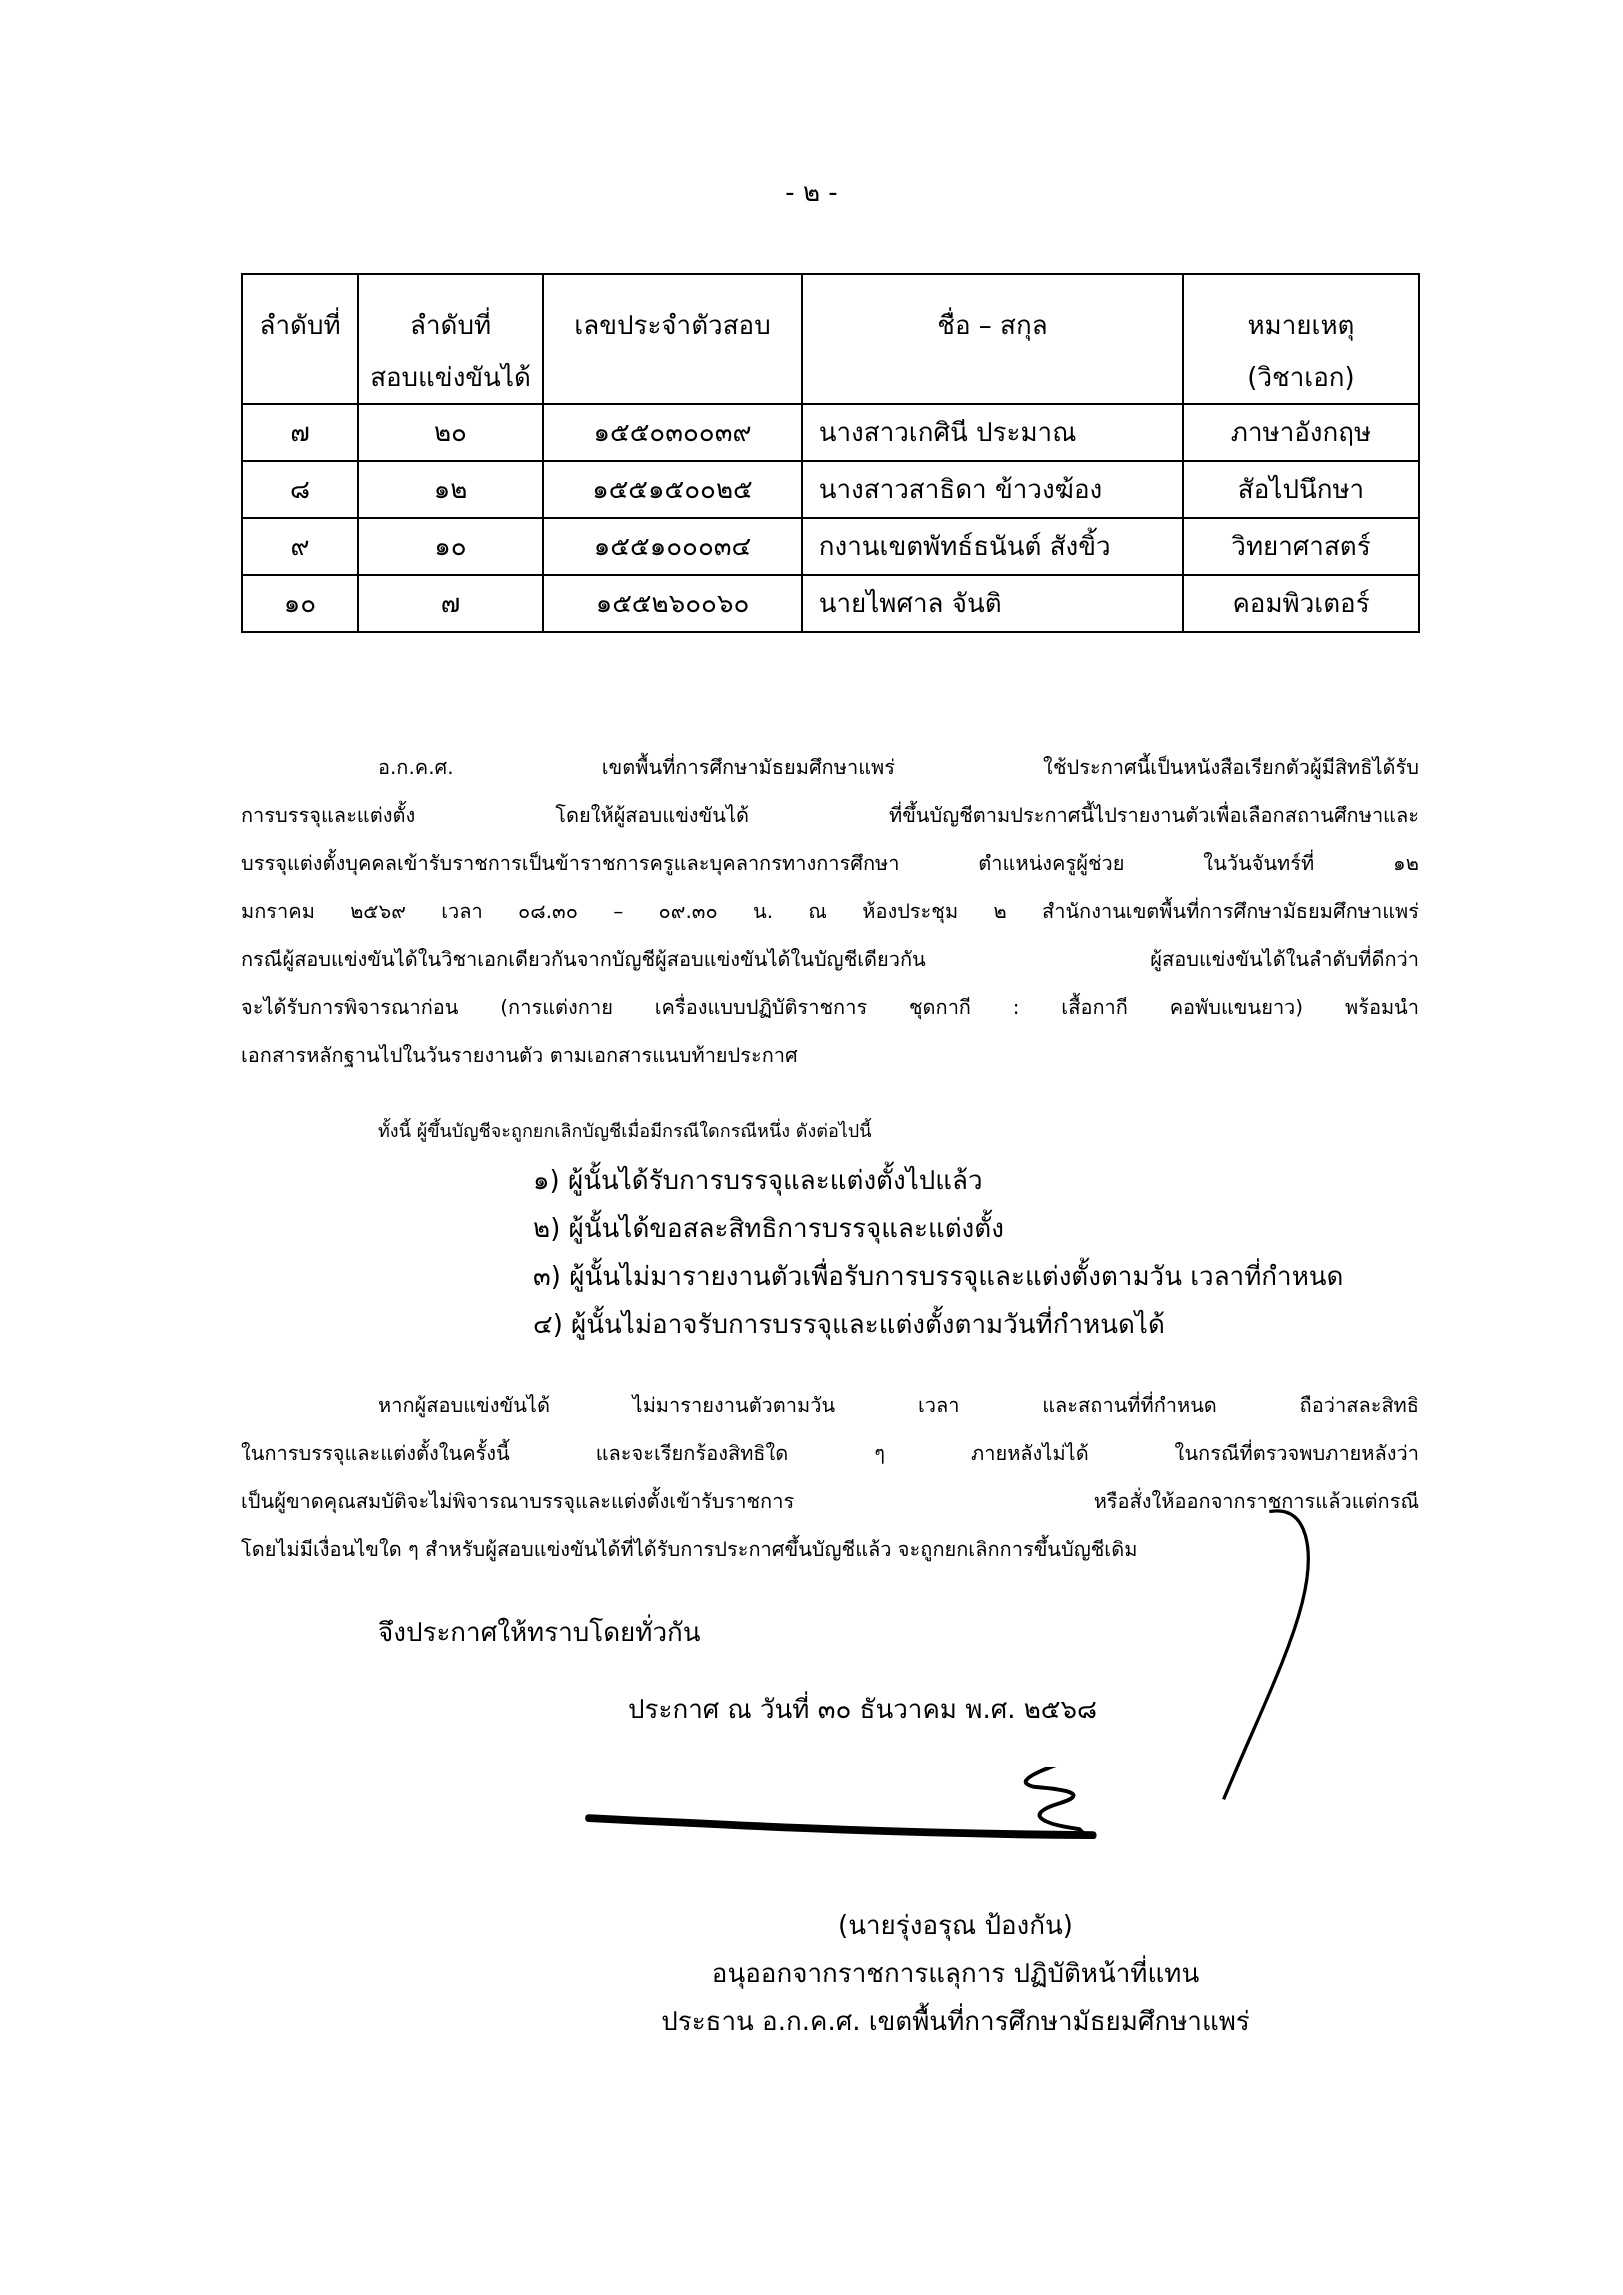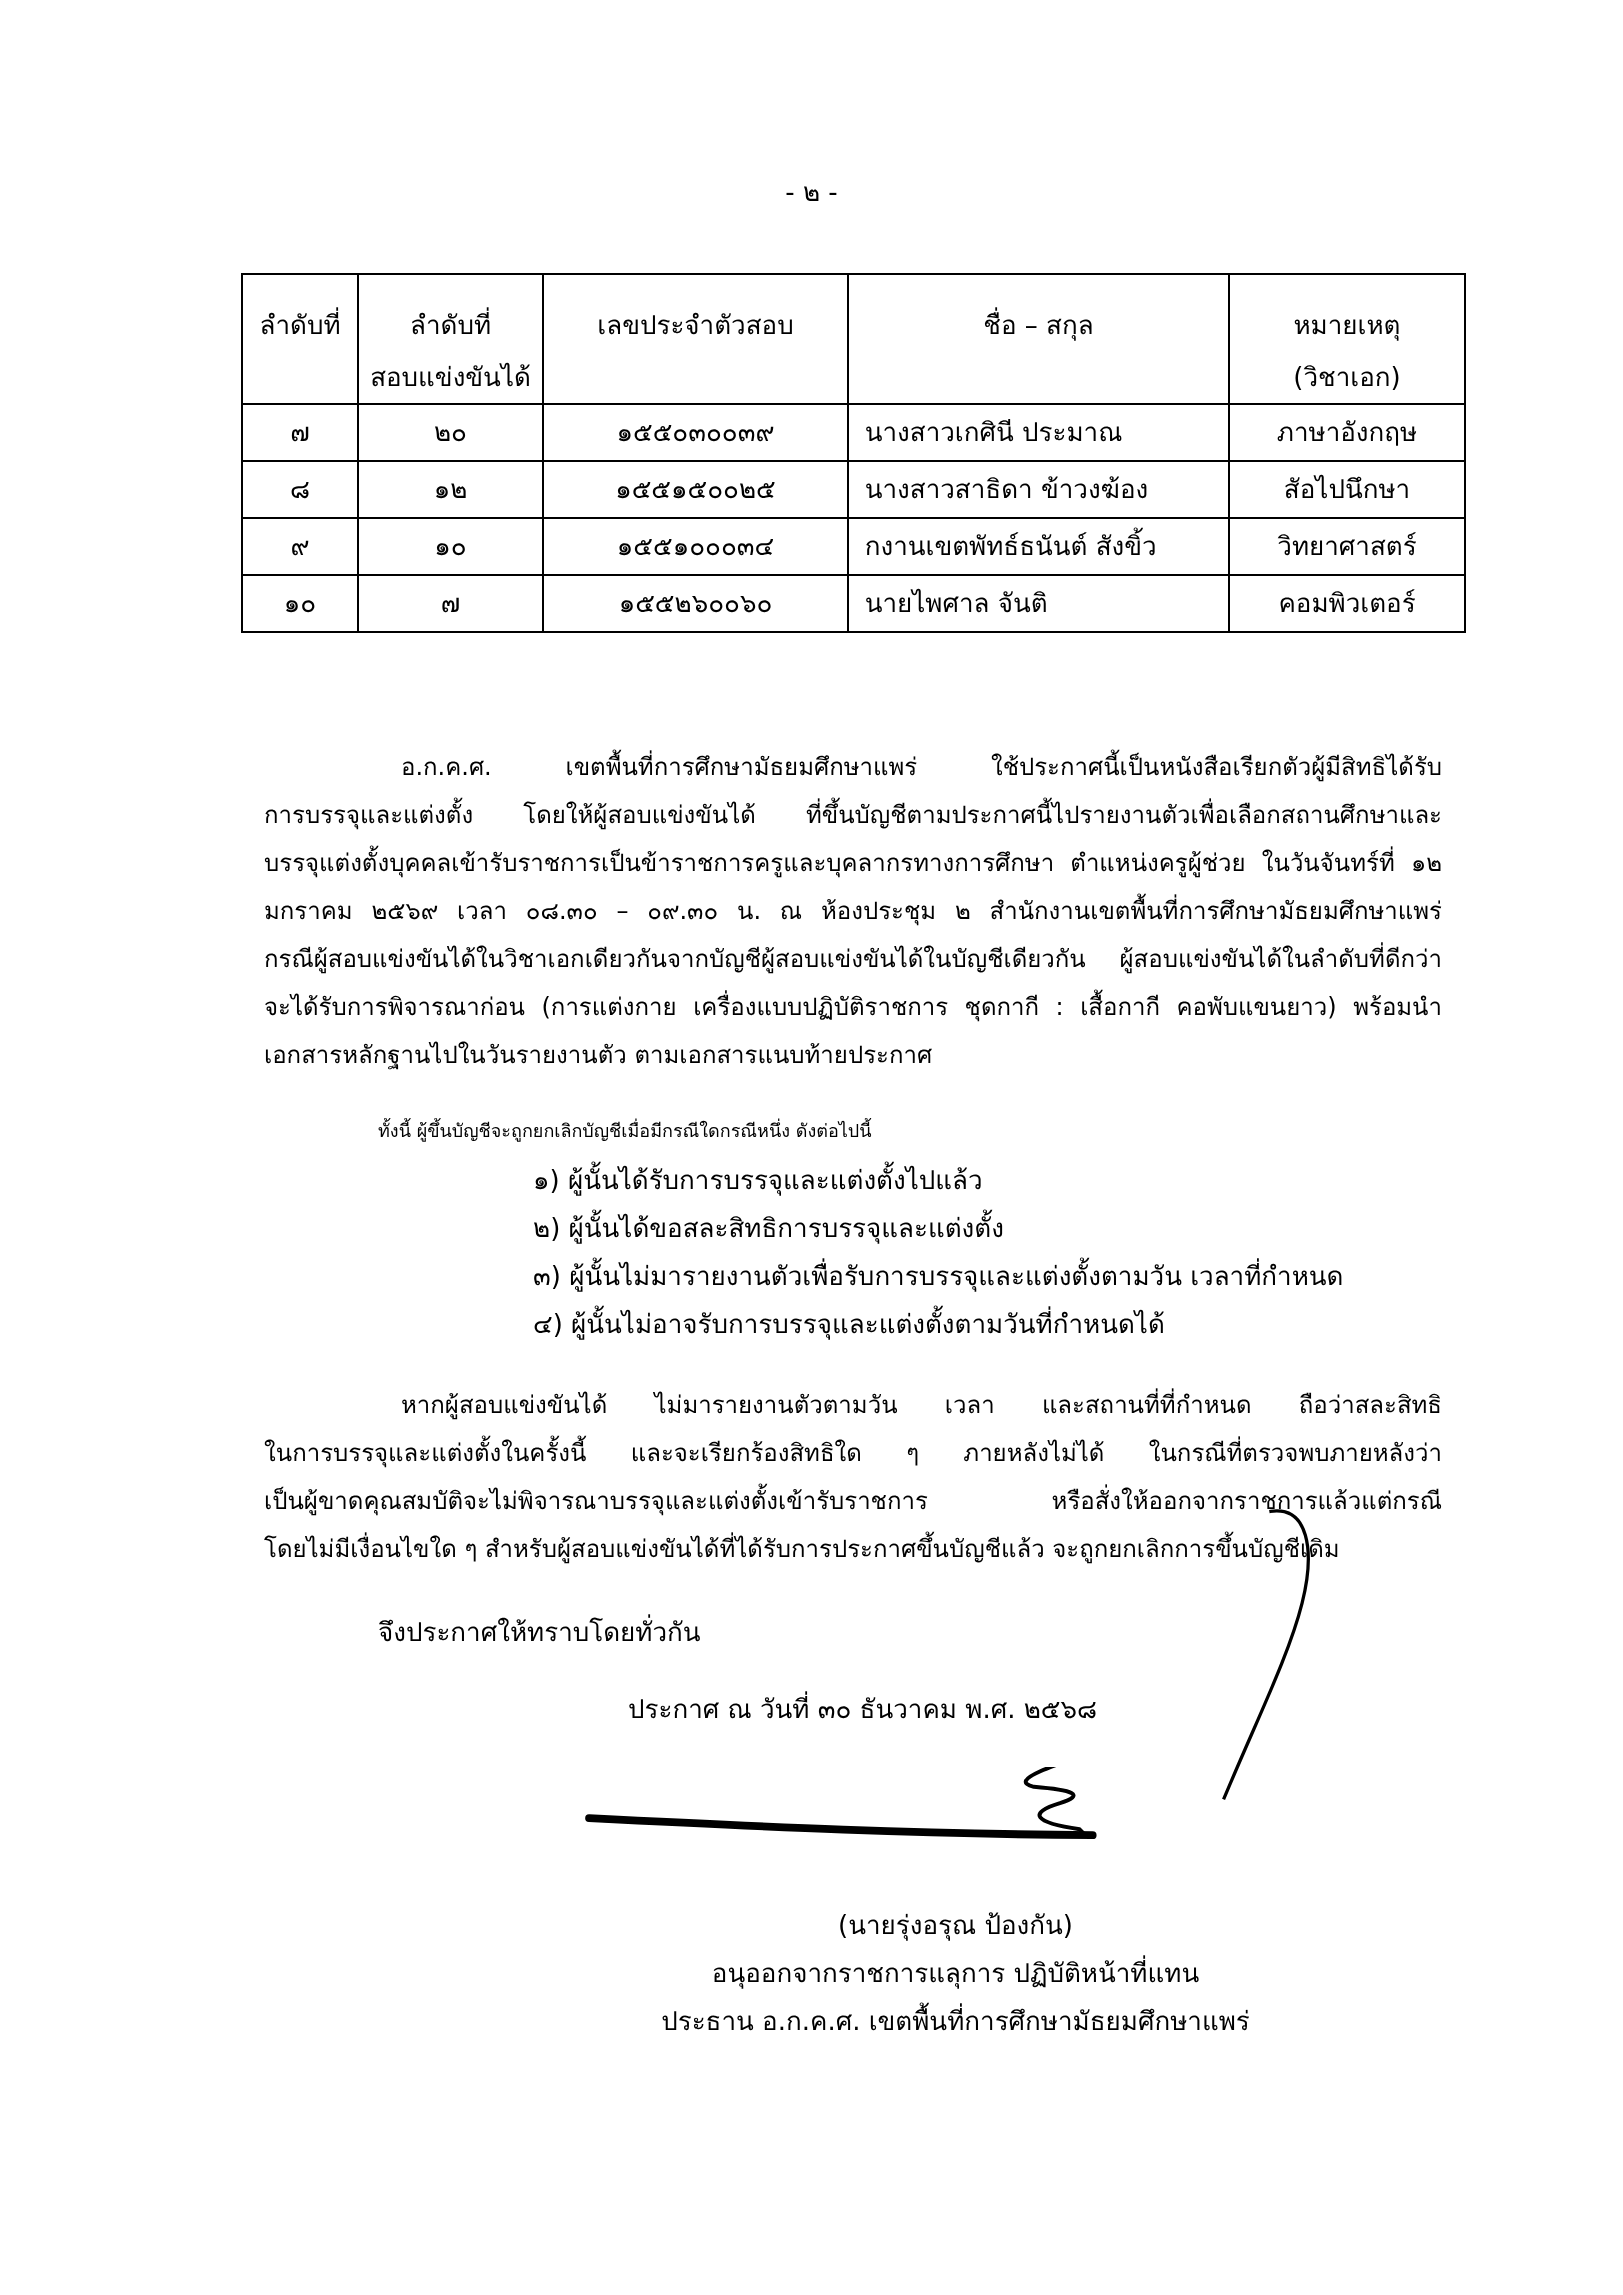--- a/index.html
+++ b/index.html
@@ -7,23 +7,23 @@
          font-family: "DejaVu Sans", "Liberation Sans", sans-serif; color: #000; }
   .page-number { position: absolute; top: 171px; left: 0; width: 1623px; text-align: center;
                  font-size: 26px; }
   table.results { position: absolute; left: 241px; top: 273px; border-collapse: collapse;
                   font-size: 26px; }
   table.results th, table.results td { border: 2.6px solid #000; padding: 0; text-align: center;
                   vertical-align: top; font-weight: normal; }
   table.results th { height: 130px; padding-top: 23.6px; line-height: 52px; box-sizing: border-box; }
   table.results td { height: 55px; line-height: 55px; }
   table.results td.name { text-align: left; padding-left: 15.7px; }
-  .c1 { width: 116px; } .c2 { width: 185px; } .c3 { width: 305px; }
+  .c1 { width: 116px; } .c2 { width: 185px; } .c3 { width: 259px; }
   .c4 { width: 381px; } .c5 { width: 236px; }
-  .para { position: absolute; left: 241px; width: 1178px; font-size: 24px; line-height: 48px; margin-left: 23px; }
+  .para { position: absolute; left: 241px; width: 1178px; font-size: 20px; line-height: 48px; }
   .para .line { white-space: nowrap; display: block; text-align: justify; text-align-last: justify; }
   .para .line.last { text-align-last: left; }
   .para .indent { padding-left: 137px; }
   .list-intro { position: absolute; left: 378px; font-size: 18px; line-height: 48px; white-space: nowrap; }
   .list { position: absolute; left: 533px; font-size: 26px; line-height: 48px; white-space: nowrap; }
   .closing { position: absolute; left: 378px; top: 1611px; font-size: 26px; white-space: nowrap; }
   .date-line { position: absolute; left: 628px; top: 1688px; font-size: 26px; white-space: nowrap; }
   .signature { position: absolute; left: 576px; top: 1767px; width: 654px; height: 105px; }
   .sign-block { position: absolute; left: 563px; top: 1901px; width: 785px; text-align: center;
                 font-size: 26px; line-height: 48px; }

